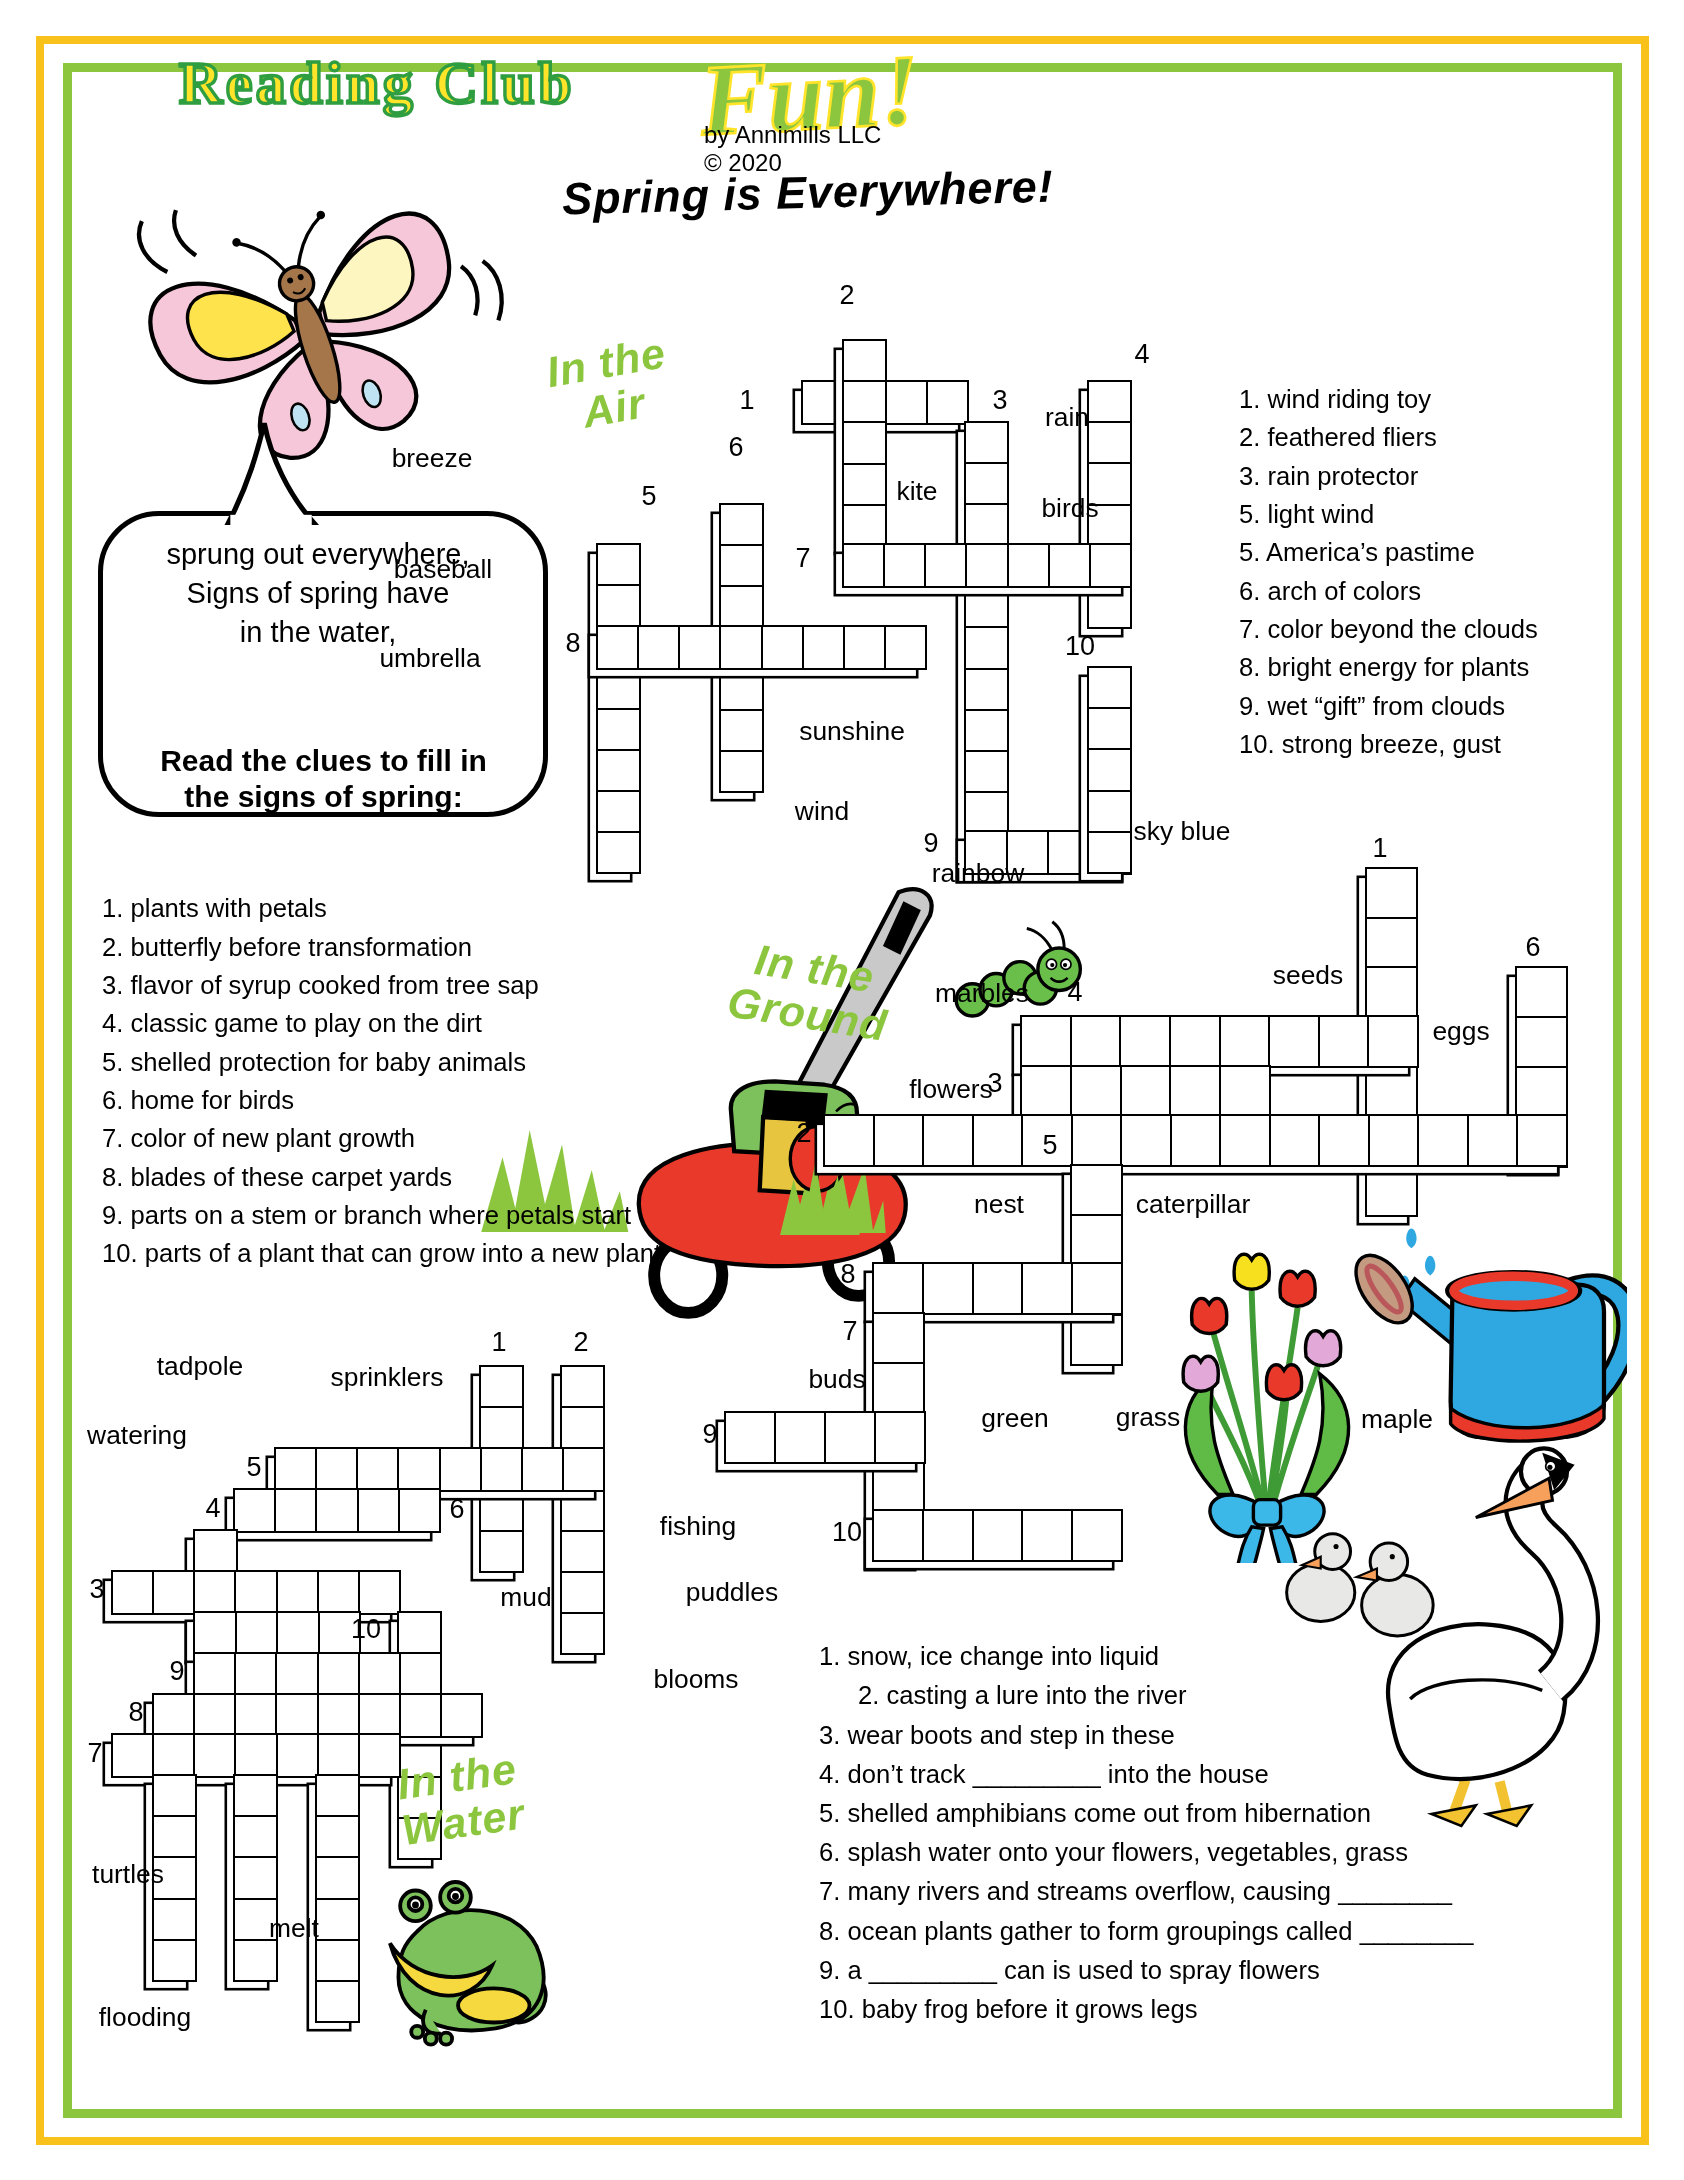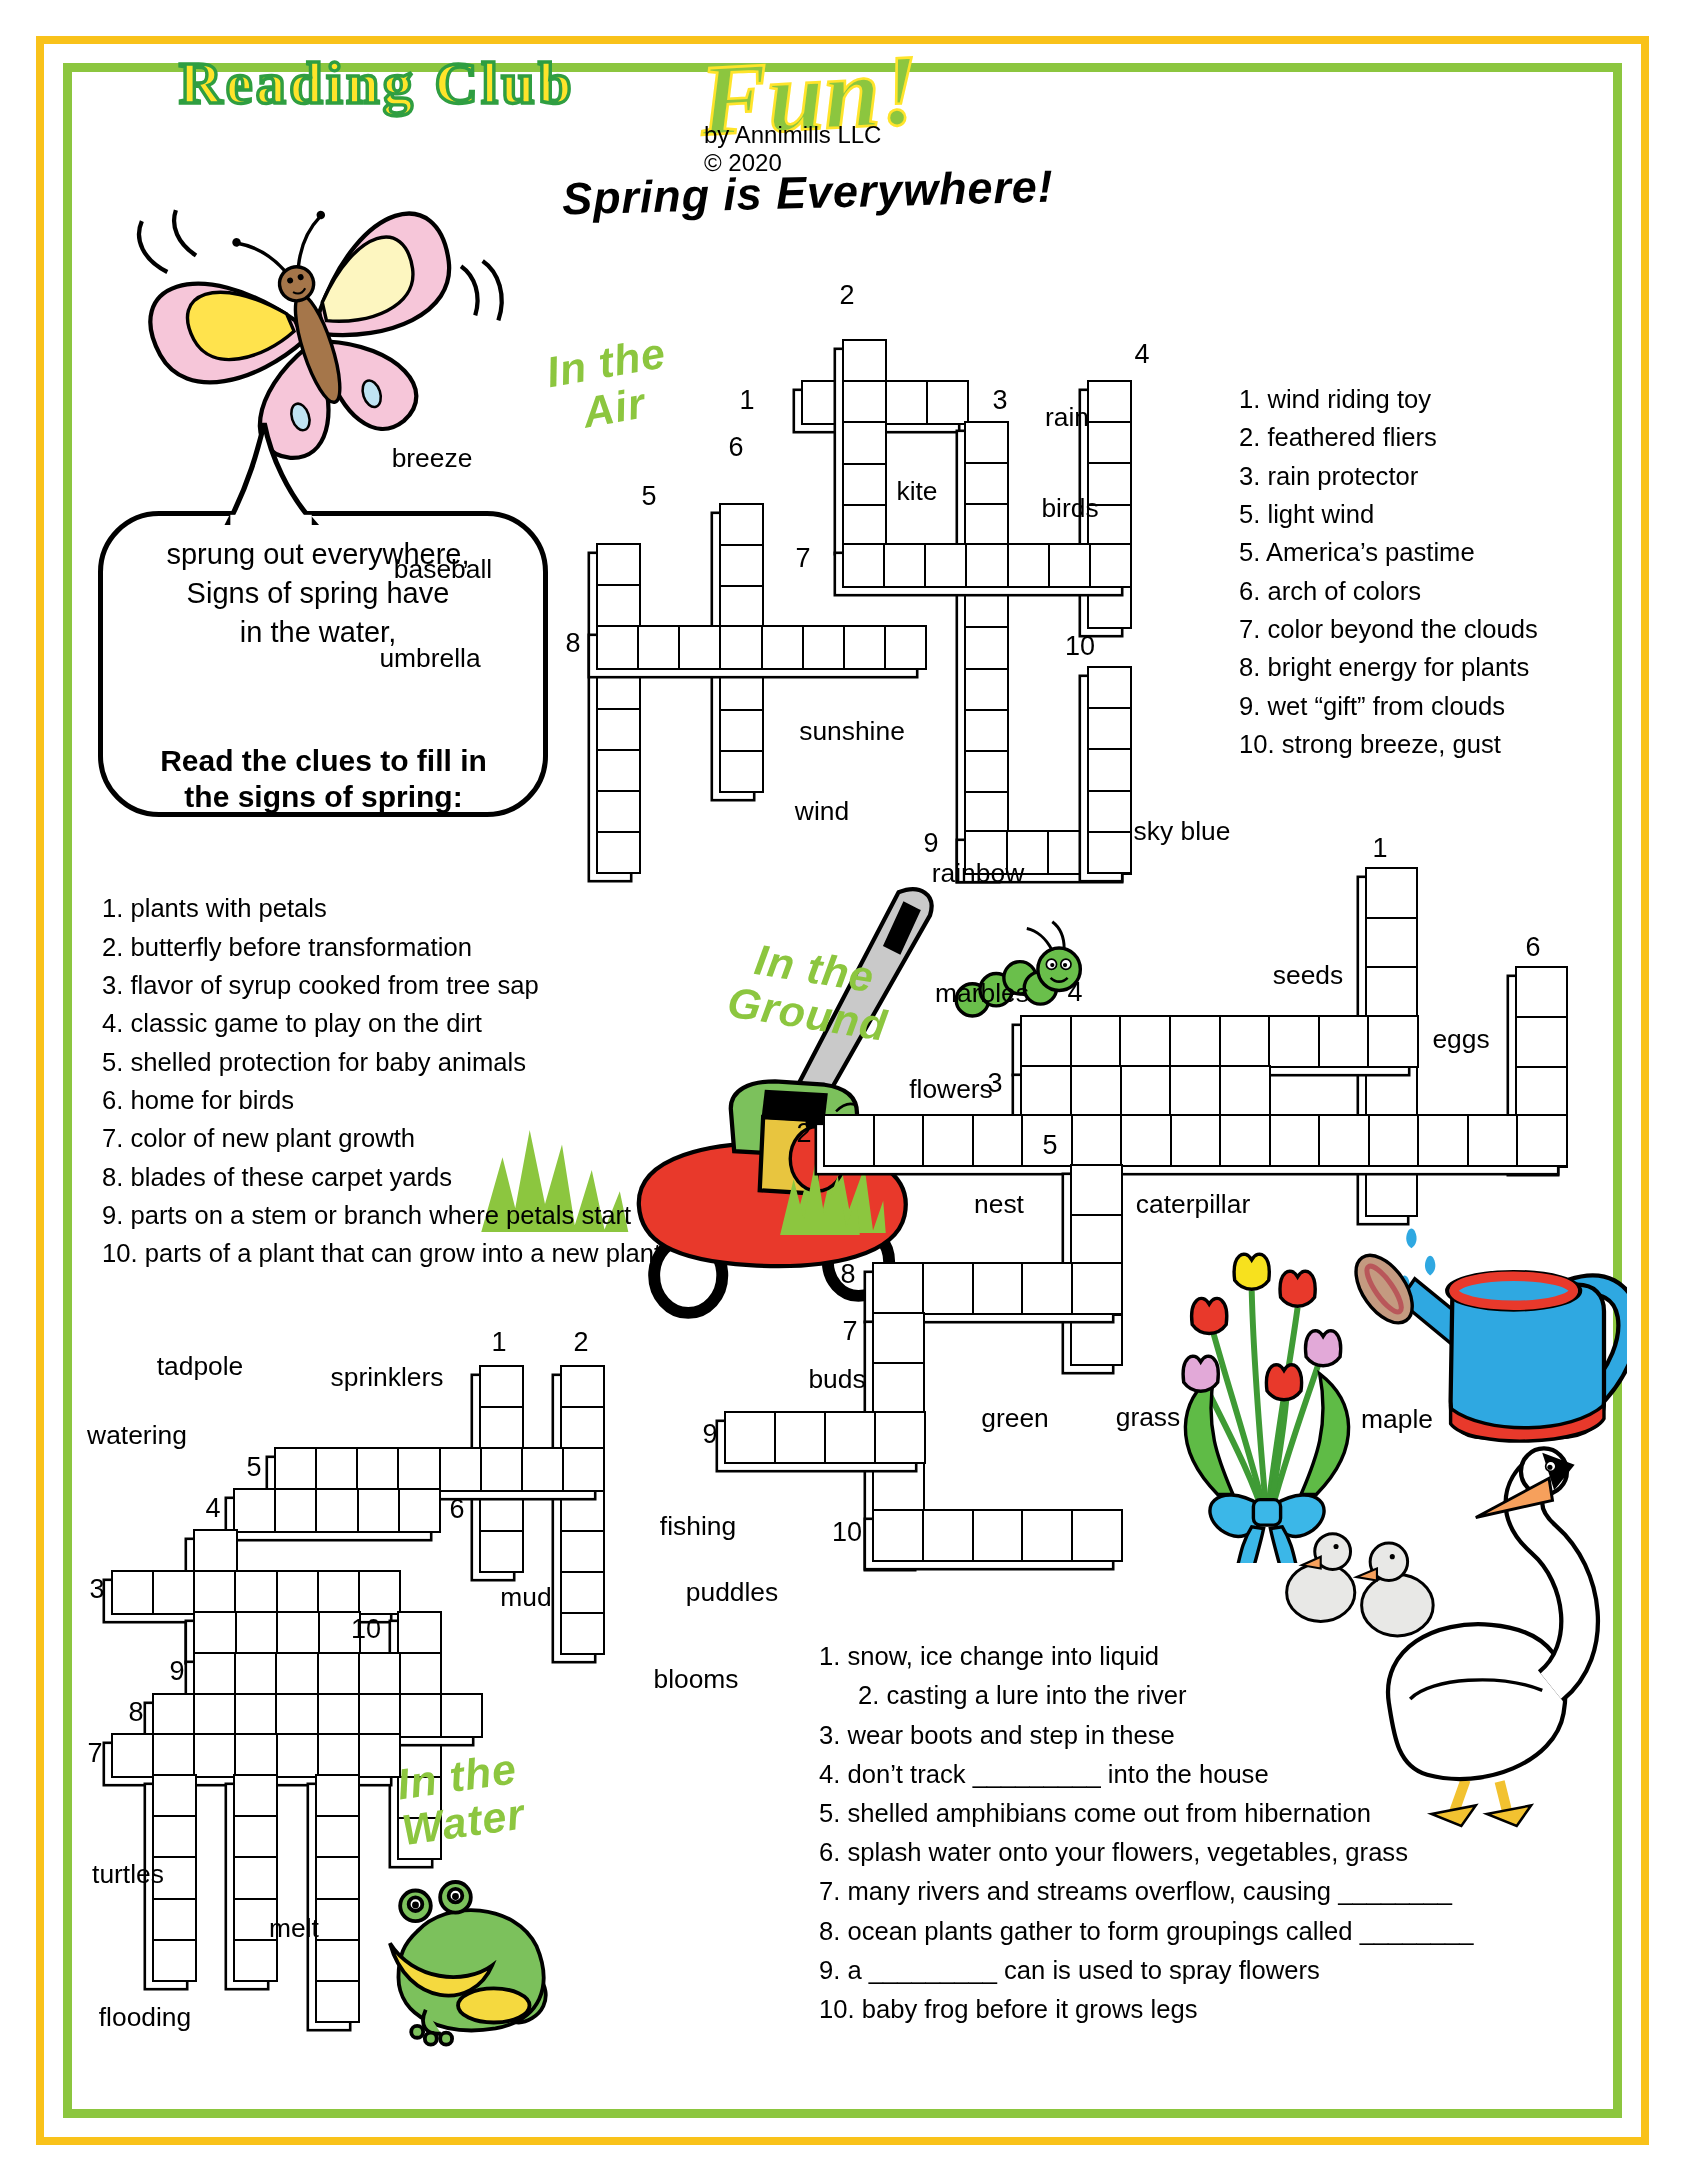--- a/index.html
+++ b/index.html
@@ -445,21 +445,21 @@
       <div class="num" style="left: 995px; top: 1083px;">3</div>
       <div class="num" style="left: 1075px; top: 992px;">4</div>
       <div class="num" style="left: 1050px; top: 1145px;">5</div>
       <div class="num" style="left: 1533px; top: 947px;">6</div>
       <div class="num" style="left: 850px; top: 1331px;">7</div>
       <div class="num" style="left: 848px; top: 1274px;">8</div>
       <div class="num" style="left: 710px; top: 1434px;">9</div>
       <div class="num" style="left: 847px; top: 1532px;">10</div>
       <div class="word" style="left: 982px; top: 993px;">marbles</div>
       <div class="word" style="left: 1308px; top: 975px;">seeds</div>
-      <div class="word" style="left: 1461px; top: 1031px; margin-top: 8px;">eggs</div>
+      <div class="word" style="left: 1461px; top: 1031px;">eggs</div>
       <div class="word" style="left: 951px; top: 1089px;">flowers</div>
       <div class="word" style="left: 999px; top: 1204px;">nest</div>
       <div class="word" style="left: 1193px; top: 1204px;">caterpillar</div>
       <div class="word" style="left: 837px; top: 1379px;">buds</div>
       <div class="word" style="left: 1015px; top: 1418px;">green</div>
       <div class="word" style="left: 1148px; top: 1417px;">grass</div>
       <div class="word" style="left: 1397px; top: 1419px;">maple</div>
       <div class="clue" style="left: 102px; top: 894px;">1. plants with petals</div>
       <div class="clue" style="left: 102px; top: 933px;">2. butterfly before transformation</div>
       <div class="clue" style="left: 102px; top: 971px;">3. flavor of syrup cooked from tree sap</div>

